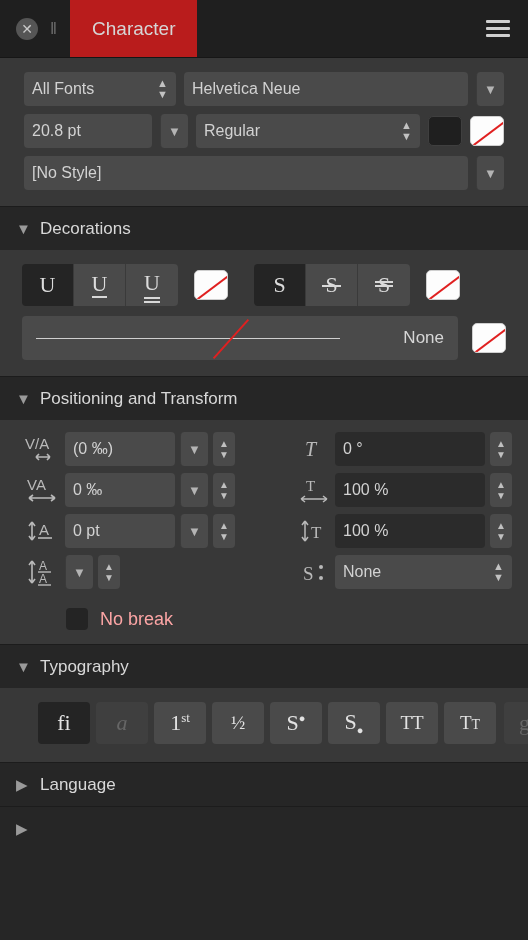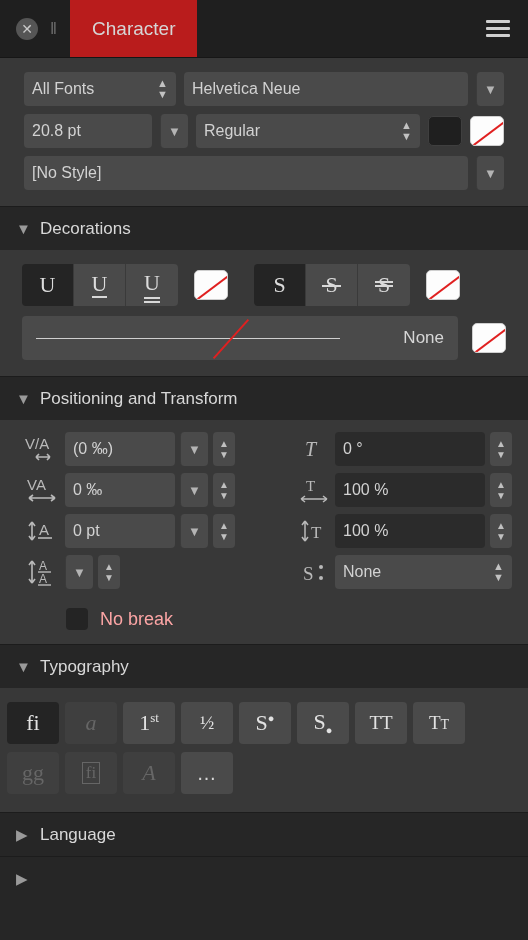--- a/index.html
+++ b/index.html
@@ -179,21 +179,21 @@
   }
   .ico svg { display: block; }
   .nobreak {
     display: flex; align-items: center; gap: 12px;
     padding: 12px 0 4px 50px;
   }
   .cbox { width: 22px; height: 22px; background: #242424; border-radius: 4px; }
   .nobreak .lbl { color: #fca5a5; font-size: 18px; }
 
   
-  .typo-body { padding: 14px 22px 18px 7px; display: flex; flex-direction: column; gap: 8px; }
+  .typo-body { padding: 14px 22px 18px 38px; display: flex; gap: 8px; }
   .typo-row { display: flex; gap: 6px; }
   .tbtn {
     width: 52px; height: 42px; border-radius: 4px;
     background: #4a4a4a;
     display: flex; align-items: center; justify-content: center;
     color: #e2e2e2; font-size: 22px;
     font-family: "Liberation Serif", serif;
   }
   .tbtn.active { background: #242424; }
   .tbtn.disabled { color: #666; background: #3f3f3f; }

